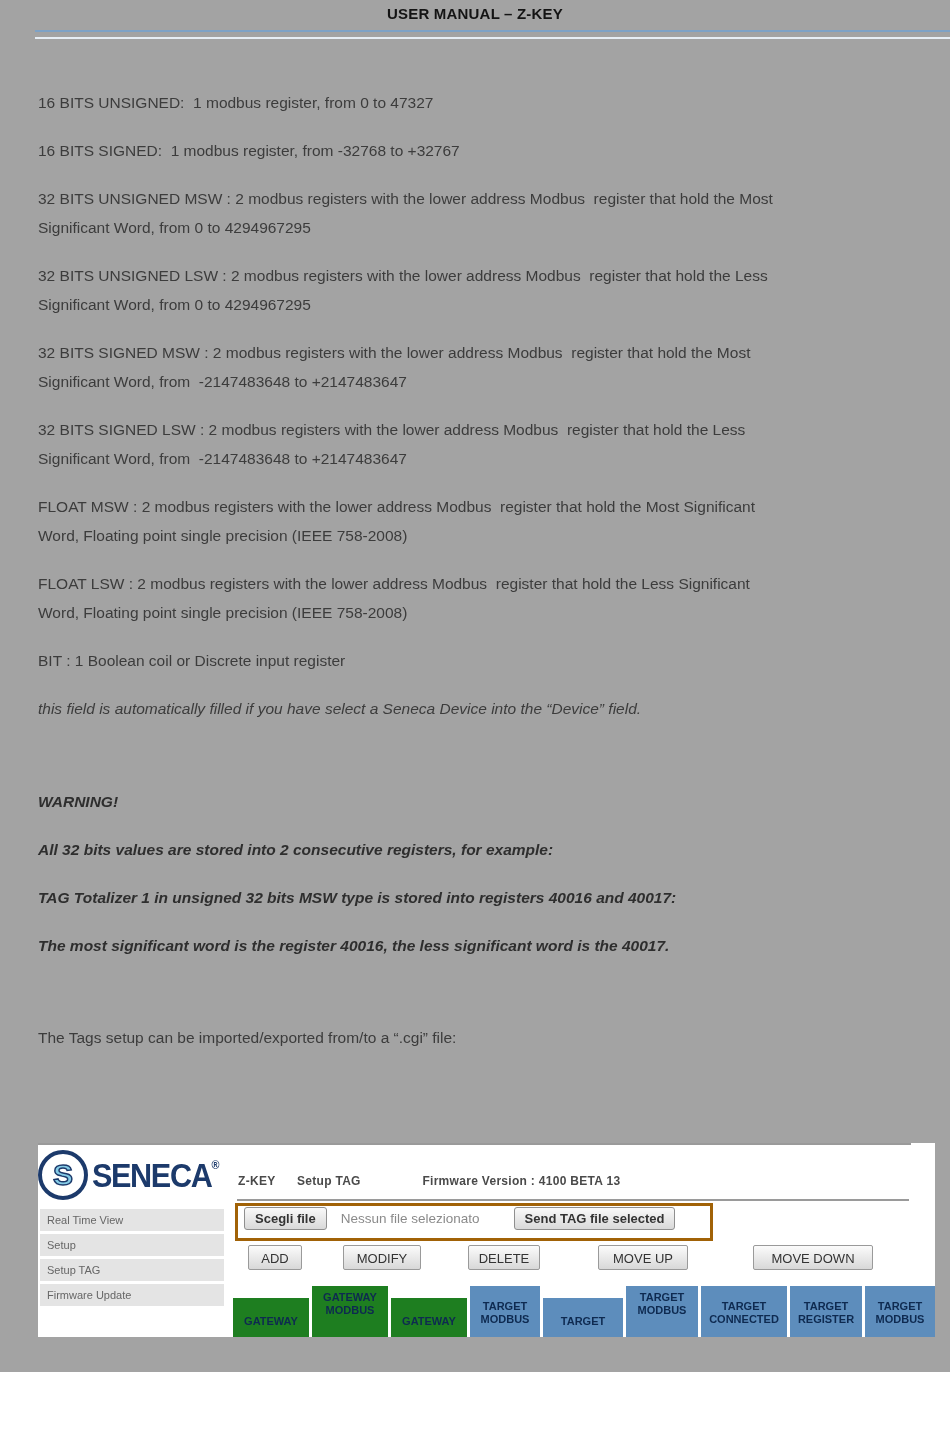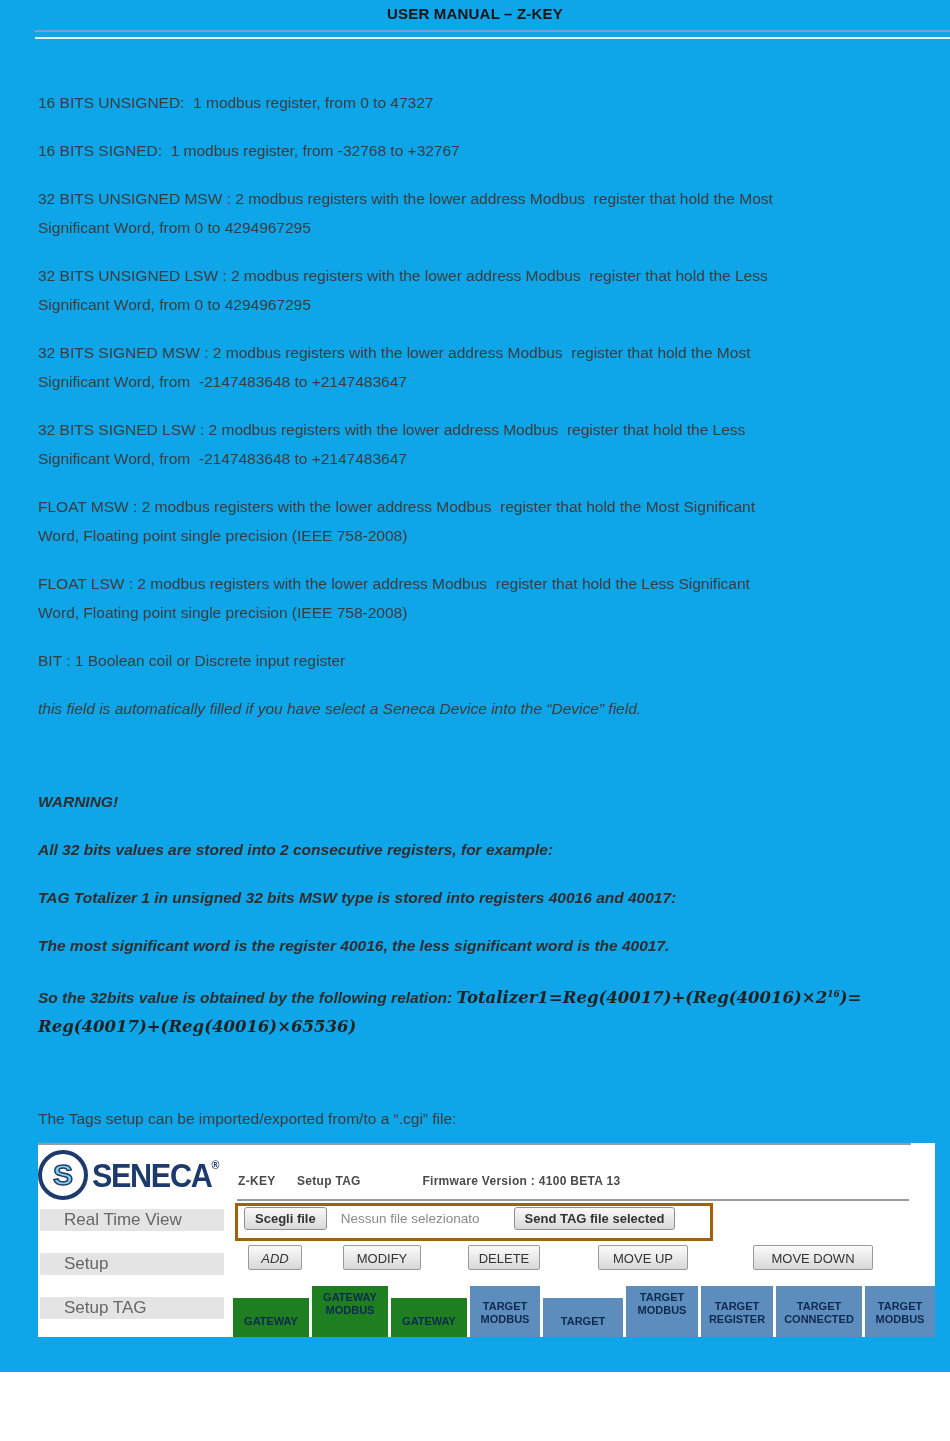--- a/index.html
+++ b/index.html
@@ -1,16 +1,16 @@
 <!DOCTYPE html>
 <html><head>
 <meta charset="utf-8">
 <style>
   html,body{margin:0;padding:0;background:#fff;}
-  .page{position:relative;width:950px;height:1372px;background:#0ea5e9;overflow:hidden;
+  .page{position:relative;width:950px;height:1372px;background:#a3a3a3;overflow:hidden;
         font-family:"Liberation Sans",sans-serif;color:#3c3c3c;}
   
   .doc-header{position:absolute;top:5px;left:0;right:0;text-align:center;
               font-size:15px;font-weight:bold;color:#141414;letter-spacing:.2px;}
   .rule-blue{position:absolute;top:30px;left:35px;right:0;height:2px;background:#7ea2c6;}
   .rule-faint{position:absolute;top:37px;left:35px;right:0;height:2px;background:#e7eef5;}
   
   .doc{position:absolute;left:38px;top:88px;width:890px;}
   .doc p{margin:0 0 19px 0;line-height:29px;font-size:15.5px;white-space:pre-wrap;}
   .italic{font-style:italic;}
@@ -28,39 +28,39 @@
   .shot{position:absolute;left:38px;top:1143px;width:897px;height:194px;overflow:hidden;background:#fff;}
   .shot-topline{position:absolute;top:0;left:0;width:873px;height:2px;background:#9a9a9a;}
   .logo{position:absolute;top:7px;left:0;display:flex;align-items:center;}
   .logo-circle{width:42px;height:42px;border:4px solid #1c3a6b;border-radius:50%;
                display:flex;align-items:center;justify-content:center;background:#fff;}
   .logo-s{font-size:30px;font-weight:900;color:#85cbe6;-webkit-text-stroke:1.5px #1c3a6b;line-height:1;}
   .logo-brand{font-size:34px;font-weight:900;color:#1c3a6b;letter-spacing:-1.5px;margin-left:4px;
               transform:scaleX(.9);transform-origin:left center;line-height:1;}
   .logo-reg{font-size:12px;font-weight:bold;color:#1c3a6b;vertical-align:18px;letter-spacing:0;}
   .side{position:absolute;top:66px;left:2px;width:184px;}
-  .side-item{height:22px;line-height:22px;margin-bottom:22px;background:#e4e4e4;
-             color:#666;font-size:17px;padding-left:24px;cursor:pointer;}
+  .side-item{height:22px;line-height:22px;margin-bottom:3px;background:#e4e4e4;
+             color:#666;font-size:11px;padding-left:7px;cursor:pointer;}
   .titlebar{position:absolute;top:31px;left:200px;font-weight:bold;color:#4a4a4a;
             font-size:12px;letter-spacing:.3px;white-space:nowrap;}
   .titlebar .sect{margin-left:18px;}
   .titlebar .fw{margin-left:58px;}
   .title-underline{position:absolute;top:56px;left:199px;width:672px;height:2px;background:#9a9a9a;}
   .redbox{position:absolute;top:60px;left:197px;width:478px;height:38px;border:3px solid #a16207;
           box-sizing:border-box;display:flex;align-items:center;padding:0 0 8px 6px;}
   .btn{background:linear-gradient(#f9f9f9,#d9d9d9);border:1px solid #8f8f8f;border-radius:3px;
        font-size:13px;color:#333;padding:3px 10px;white-space:nowrap;cursor:pointer;
        font-family:"Liberation Sans",sans-serif;}
   .btn-bold{font-weight:bold;}
   .nofile{color:#8a8a8a;font-size:13.5px;margin-left:14px;white-space:nowrap;}
   .send-btn{margin-left:34px;}
   .action{position:absolute;top:102px;height:25px;box-sizing:border-box;text-align:center;
           background:linear-gradient(#fbfbfb,#d8d8d8);border:1px solid #9a9a9a;border-radius:2px;
           font-size:13px;color:#333;line-height:23px;cursor:pointer;}
-  .a-add{left:210px;width:54px;font-style:italic;}
+  .a-add{left:210px;width:54px;}
   .a-modify{left:305px;width:78px;}
   .a-delete{left:430px;width:72px;}
   .a-moveup{left:560px;width:90px;}
   .a-movedown{left:715px;width:120px;}
   .thead{position:absolute;top:143px;left:195px;display:flex;gap:3px;}
   .cell{height:95px;box-sizing:border-box;font-size:11px;font-weight:bold;color:#0e2a50;
         text-align:center;line-height:1.2;}
   .cell.green{background:#1e7e20;}
   .cell.blue{background:#5d8dbc;}
   .cell.low{padding-top:17px;margin-top:12px;}
@@ -90,21 +90,20 @@
     <p>FLOAT MSW : 2 modbus registers with the lower address Modbus  register that hold the Most Significant
 Word, Floating point single precision (IEEE 758-2008)</p>
     <p>FLOAT LSW : 2 modbus registers with the lower address Modbus  register that hold the Less Significant
 Word, Floating point single precision (IEEE 758-2008)</p>
     <p>BIT : 1 Boolean coil or Discrete input register</p>
     <p class="italic">this field is automatically filled if you have select a Seneca Device into the “Device” field.</p>
     <p class="bold-italic warning-start">WARNING!</p>
     <p class="bold-italic">All 32 bits values are stored into 2 consecutive registers, for example:</p>
     <p class="bold-italic">TAG Totalizer 1 in unsigned 32 bits MSW type is stored into registers 40016 and 40017:</p>
     <p class="bold-italic">The most significant word is the register 40016, the less significant word is the 40017.</p>
-    <p><span class="bold-italic">So the 32bits value is obtained by the following relation: </span><span class="serif-math"><span>Totalizer1=Reg(40017)+(Reg(40016)×2</span><sup>16</sup><span>)=</span><br><span>Reg(40017)+(Reg(40016)×65536)</span></span></p>
     <p class="closing">The Tags setup can be imported/exported from/to a “.cgi” file:</p>
   </div>
 
   <div class="shot">
     <div class="shot-topline"></div>
 
     <div class="logo">
       <div class="logo-circle">
         <span class="logo-s">S</span>
       </div>
@@ -137,22 +136,22 @@
     <button class="action a-moveup">MOVE UP</button>
     <button class="action a-movedown">MOVE DOWN</button>
 
     <div class="thead">
       <div class="cell green low" style="width:76px">GATEWAY</div>
       <div class="cell green high" style="width:76px">GATEWAY MODBUS</div>
       <div class="cell green low" style="width:76px">GATEWAY</div>
       <div class="cell blue mid" style="width:70px">TARGET MODBUS</div>
       <div class="cell blue low" style="width:80px">TARGET</div>
       <div class="cell blue high" style="width:72px">TARGET MODBUS</div>
+      <div class="cell blue mid" style="width:86px">TARGET CONNECTED</div>
       <div class="cell blue mid" style="width:72px">TARGET REGISTER</div>
-      <div class="cell blue mid" style="width:86px">TARGET CONNECTED</div>
       <div class="cell blue mid" style="width:70px">TARGET MODBUS</div>
     </div>
   </div>
 
   <div class="footer">
     <div class="line"></div>
     <div class="pageno">40</div>
     <div class="line"></div>
   </div>
 

